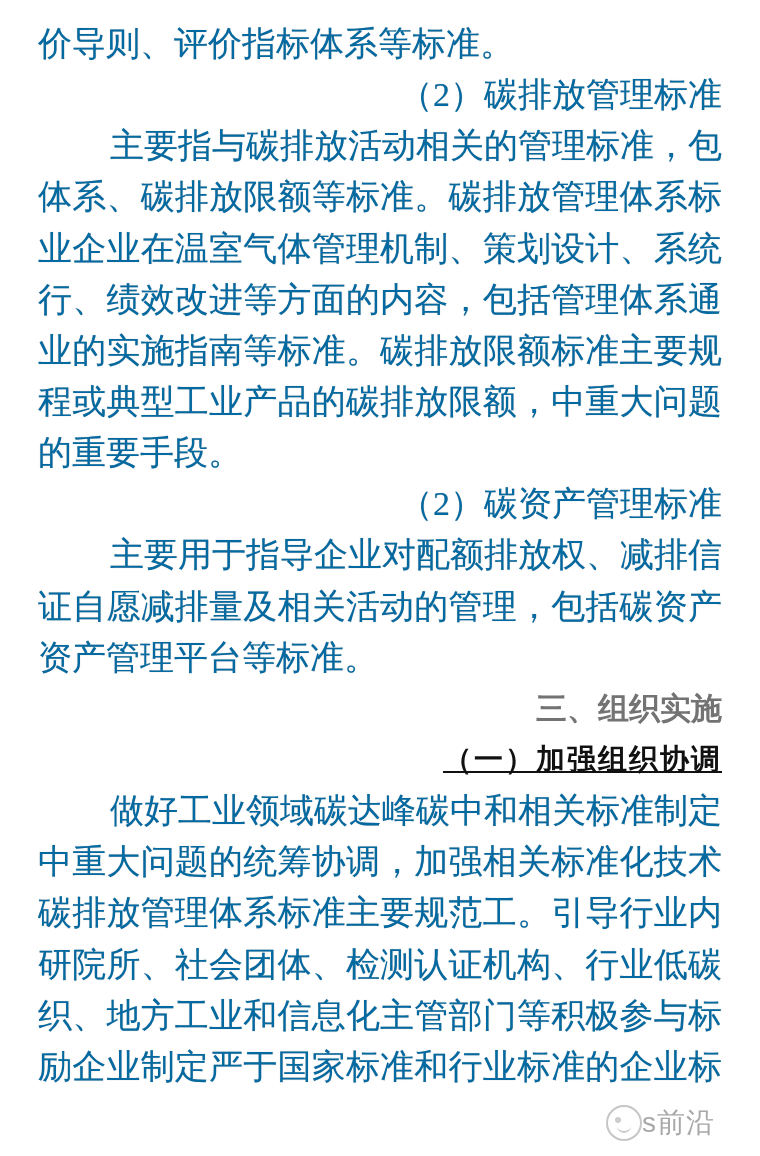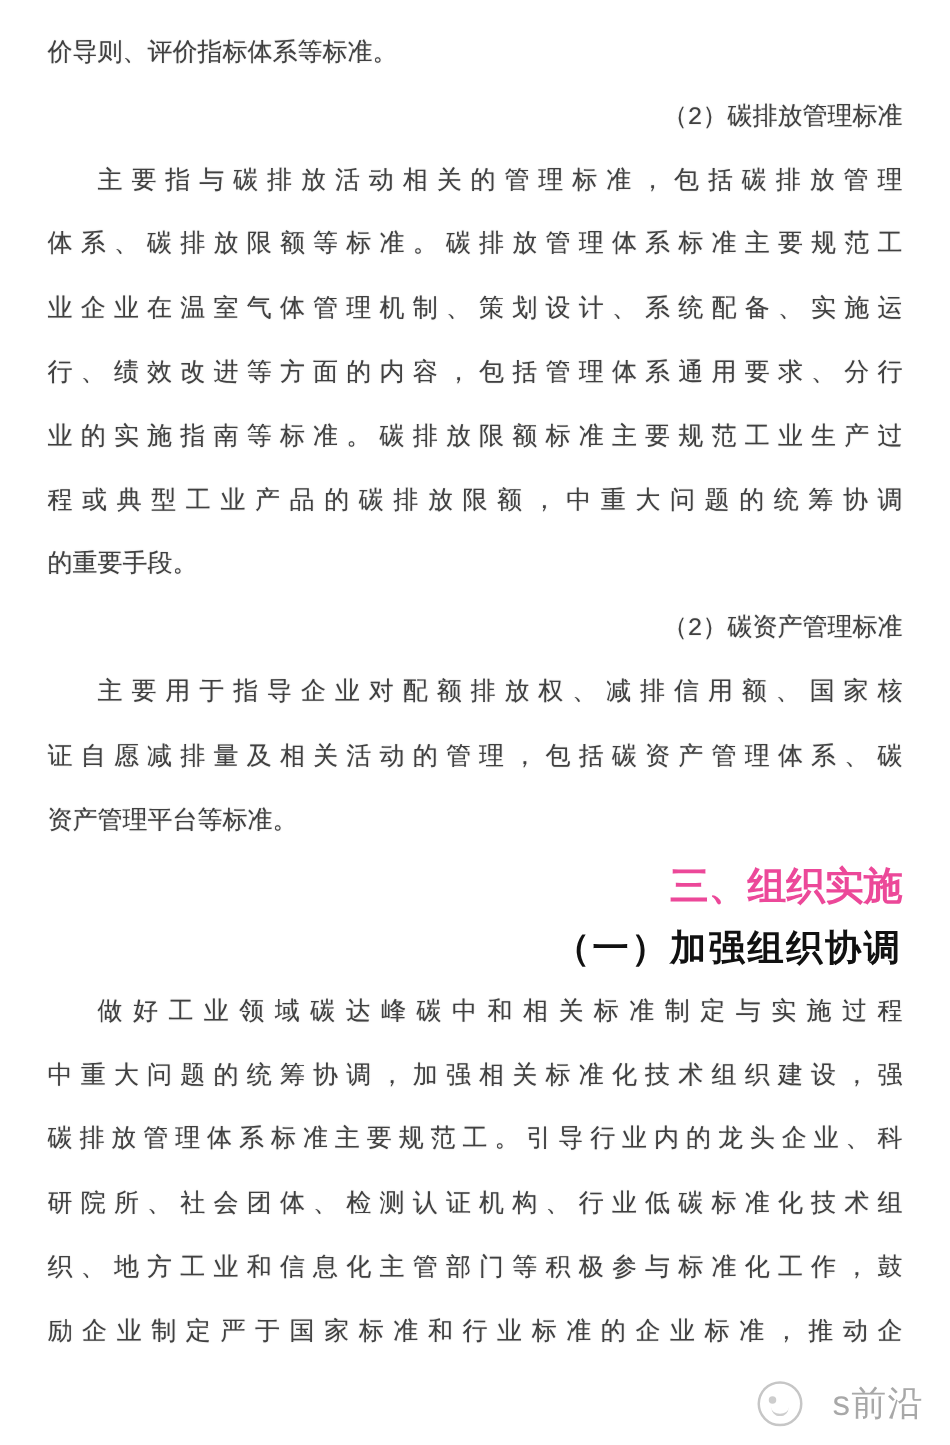--- a/index.html
+++ b/index.html
@@ -23,51 +23,52 @@
   }
   .doc-body {
     position: absolute;
     left: 38px;
     top: 18px;
     width: 684px;
   }
   .line {
     height: 51.15px;
     line-height: 51.15px;
-    font-size: 20px;
-    color: #404040;
+    font-size: 34px;
+    color: #0369a1;
     white-space: nowrap;
     text-shadow: 0 0 1px rgba(40,40,40,0.35);
-    font-family: Liberation Mono, monospace;
+    font-family: Liberation Serif, serif;
   }
   .line.fill {
     text-align: justify;
     text-justify: inter-character;
     text-align-last: justify;
     white-space: normal;
     overflow: hidden;
   }
   .line.indent {
     text-indent: 2em;
     text-align: right;
   }
   .line.heading-1 {
     font-family: "Liberation Sans", sans-serif;
     font-weight: 700;
     font-size: 31px;
-    color: #ec4899;
+    color: #737373;
     text-shadow: none;
   }
   .line.heading-2 {
     font-family: "Liberation Sans", sans-serif;
     font-weight: 700;
     font-size: 29px;
     letter-spacing: 2px;
     color: #111111;
     text-shadow: none;
+    text-decoration: underline;
   }
   .watermark {
     position: absolute;
     left: 600px;
     top: 1092px;
     width: 158px;
     height: 62px;
     background: rgba(255,255,255,0.52);
     display: flex;
     align-items: center;
@@ -96,21 +97,21 @@
     content: "";
     position: absolute;
     left: 9px; bottom: 6px;
     width: 14px; height: 7px;
     border-bottom: 2px solid #cdcdcd;
     border-radius: 0 0 10px 10px;
   }
   .wm-text {
     font-size: 28px;
     color: #a8a8a8;
-    margin-left: 24px;
+    margin-left: 0;
     letter-spacing: 1px;
     text-shadow: 0 0 2px #ffffff, 1px 1px 0 #ffffff;
     white-space: nowrap;
     font-family: "Liberation Sans", sans-serif;
   }
   .bottom-fade {
     position: absolute;
     left: 0;
     bottom: 0;
     width: 760px;

